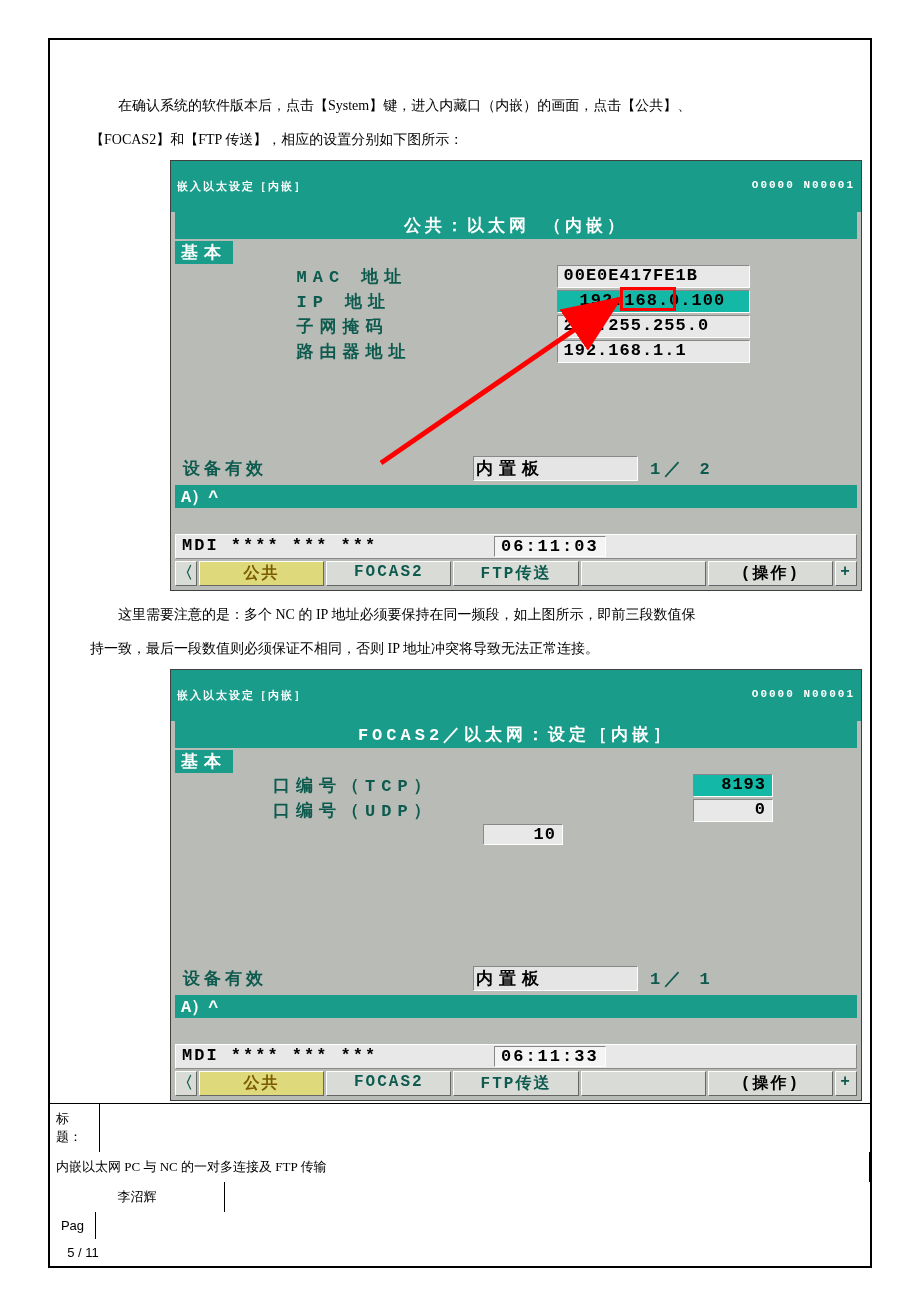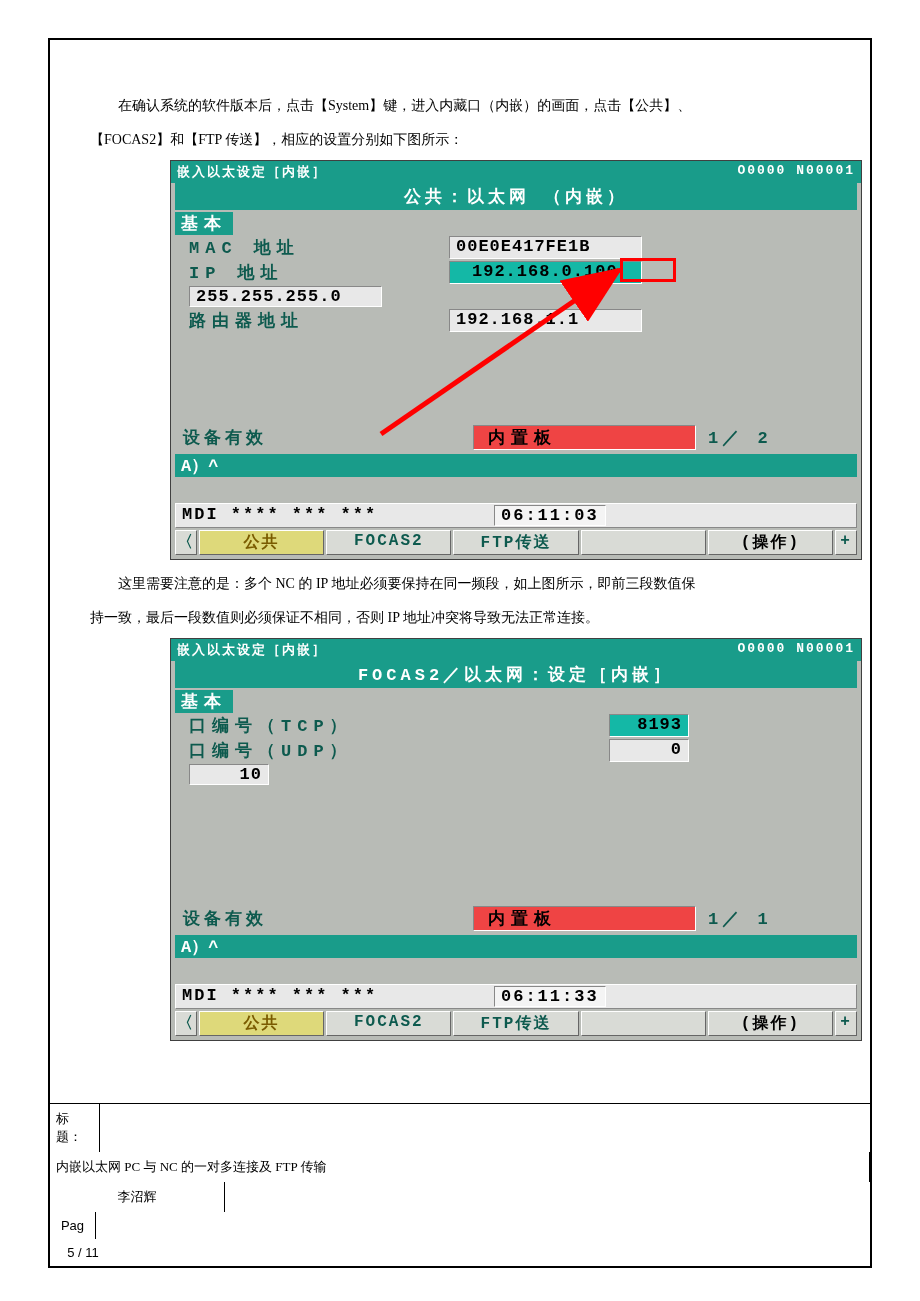--- a/index.html
+++ b/index.html
@@ -40,23 +40,23 @@
   .screenshot {
     margin: 6px 40px 10px 80px;
     border: 1px solid #404040;
     background: #b8bbb6;
     width: 692px;
   }
   .scr-title {
     background: #199c8a;
     color: #fff;
     font-family: "Courier New", monospace;
-    font-size: 13px;
-    font-weight: bold;
-    padding: 2px 6px;
+    font-size: 11px;
+    font-weight: bold;
+    padding: 18px 6px;
     display: flex;
     letter-spacing: 2px;
   }
   .scr-title .left { flex: 1; }
   .scr-subtitle {
     background: #199c8a;
     color: #fff;
     font-family: "Courier New", monospace;
     font-size: 17px;
     font-weight: bold;
@@ -80,20 +80,21 @@
     padding: 0 6px;
     letter-spacing: 6px;
     text-align: center;
   }
   .scr-row {
     display: flex;
     padding: 1px 0 1px 14px;
     color: #0d5a4e;
     font-weight: bold;
     letter-spacing: 2px;
+    justify-content: center;
   }
   .scr-label {
     flex: 0 0 260px;
     letter-spacing: 6px;
   }
   .scr-val {
     background: #e8e8e8;
     border-top: 1px solid #888;
     border-left: 1px solid #888;
     border-right: 1px solid #fff;
@@ -111,23 +112,23 @@
     display: flex;
     align-items: center;
     padding: 2px 6px 2px 8px;
     color: #0d5a4e;
     font-weight: bold;
     letter-spacing: 4px;
     margin-top: 90px;
   }
   .scr-foot-row .ftlabel { flex: 0 0 290px; }
   .scr-foot-row .ftval {
-    background: #ef4444;
+    background: #e5e5e5;
     border-top:1px solid #888;border-left:1px solid #888;border-right:1px solid #fff;border-bottom:1px solid #fff;
-    color:#000; padding:0 14px; width:223px; letter-spacing:6px;
+    color:#000; padding:0 2px; width:165px; letter-spacing:6px;
   }
   .scr-foot-row .ftpage { margin-left: 12px; }
   .scr-teal-strip {
     background:#199c8a; color:#fff; font-weight:bold; padding:0 6px;
     font-family:"Courier New",monospace; font-size:17px; margin:0 4px;
   }
   .scr-gray-gap { background:#b8bbb6; height:22px; margin:2px 4px;}
   .scr-mdi {
     background:#e8e8e8; border-top:1px solid #fff;border-left:1px solid #fff;border-right:1px solid #888;border-bottom:1px solid #888;
     margin:0 4px; padding:1px 6px; font-family:"Courier New",monospace; font-size:17px; display:flex; font-weight:bold;gap:12px;
@@ -188,20 +189,21 @@
         <div class="scr-section">基本</div>
         <div class="scr-row">
           <span class="scr-label">MAC 地址</span>
           <span class="scr-val">00E0E417FE1B</span>
         </div>
         <div class="scr-row">
           <span class="scr-label">IP 地址</span>
           <span class="scr-val yellow">192.168.0.100</span>
         </div>
         <div class="scr-row">
+          <span class="scr-label">子网掩码</span>
           <span class="scr-val">255.255.255.0</span>
         </div>
         <div class="scr-row">
           <span class="scr-label">路由器地址</span>
           <span class="scr-val">192.168.1.1</span>
         </div>
 
         
         <div class="red-box" style="top:48px; left:449px;"></div>
         <svg class="arrow-svg" width="260" height="190" style="top:44px; left:200px;">

